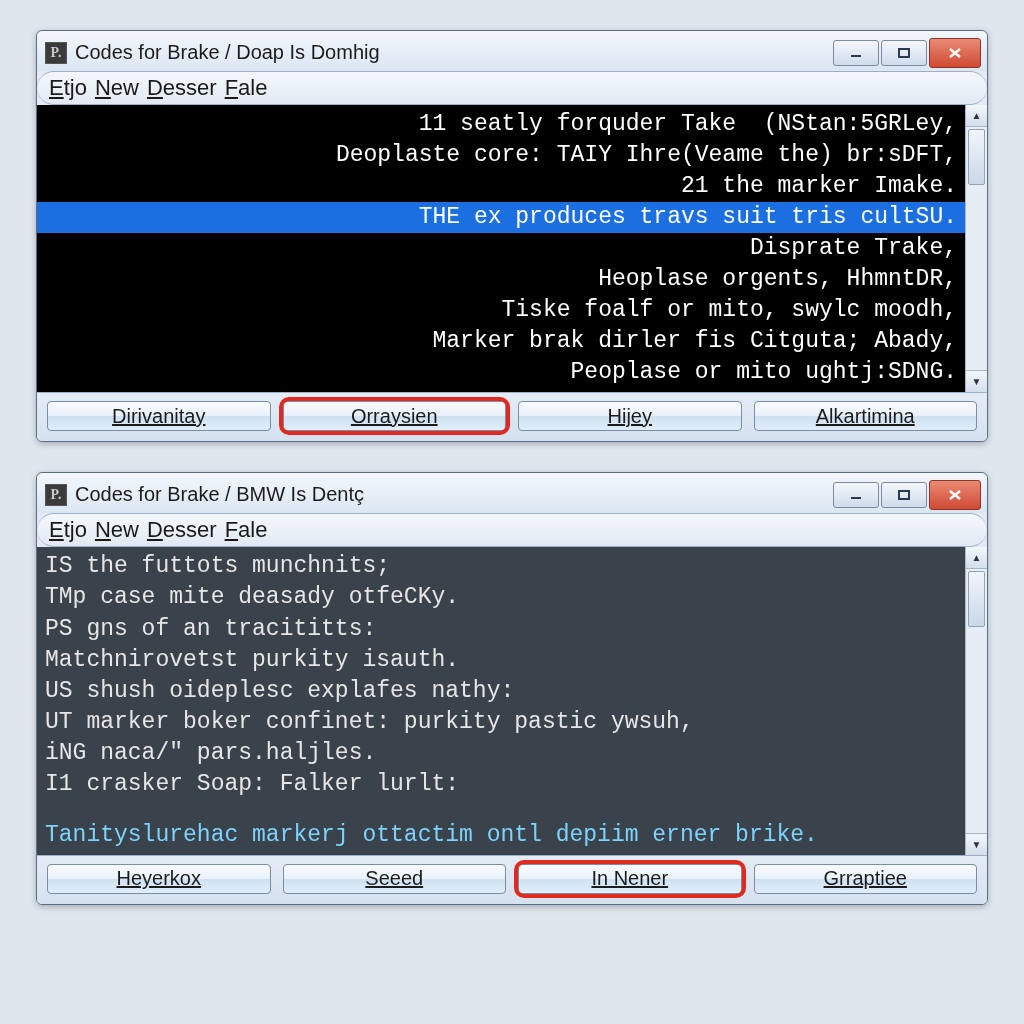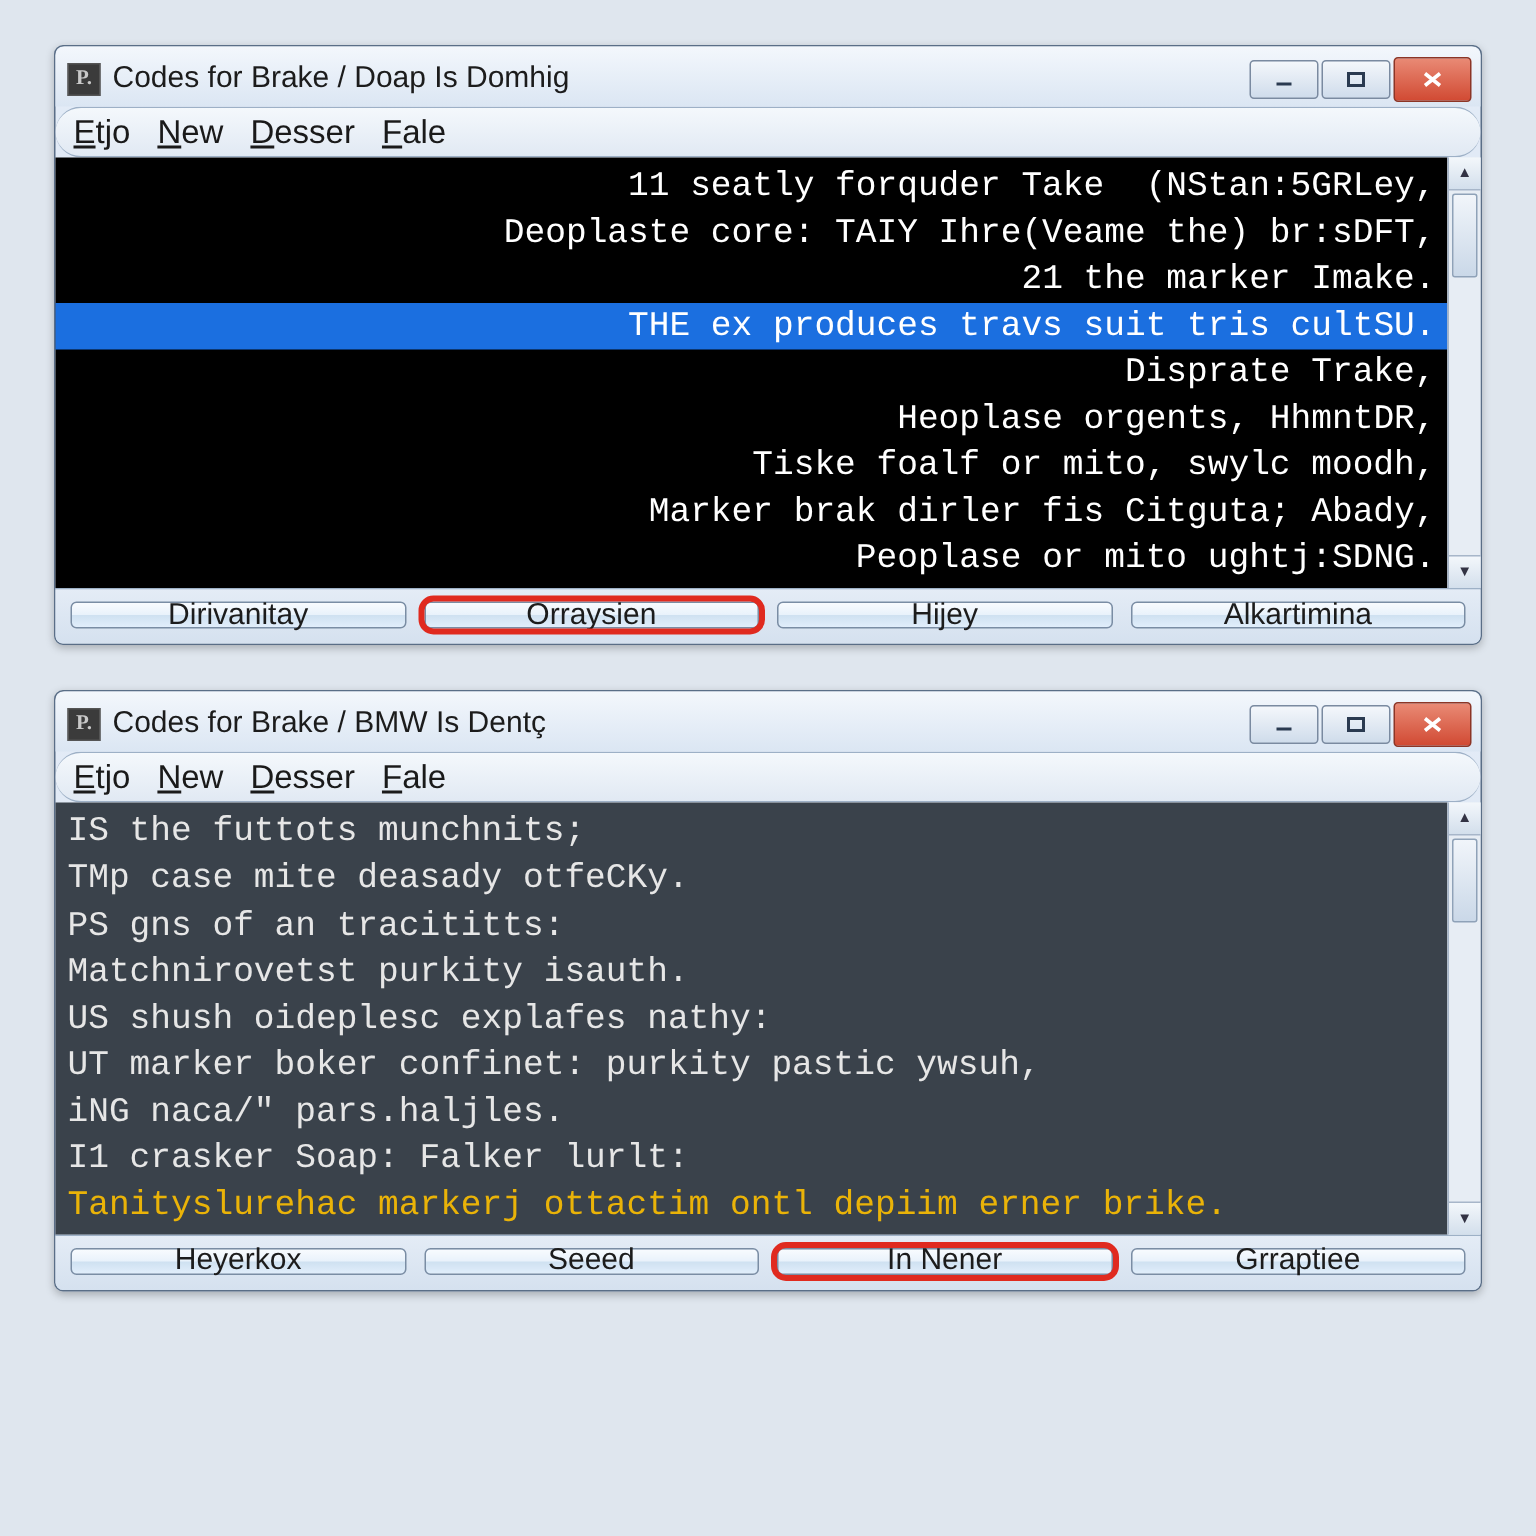--- a/index.html
+++ b/index.html
@@ -59,21 +59,21 @@
     border: 1px solid #8c3526;
   }
   .win-btn svg { display: block; }
 
   .menubar {
     background: linear-gradient(#f4f8fc, #e1e9f3);
     border-top: 1px solid #9db0c6;
     border-bottom: 1px solid #9db0c6;
     padding: 3px 10px;
     display: flex;
-    gap: 14px;
+    gap: 4px;
     border-radius: 17px;
   }
   .menu-item {
     font-size: 22px;
     color: #1a1a1a;
     padding: 0 2px;
   }
   .menu-item::first-letter { text-decoration: underline; }
 
   .content-wrap {
@@ -90,21 +90,21 @@
   .console.dark  { background: #000; color: #fff; text-align: right; }
   .console.slate { background: #3a424b; color: #e6e6e6; }
 
   .c-line { white-space: pre; overflow: hidden; }
   .c-line.sel {
     background: #1b6fe0;
     color: #ffffff;
     margin: 0 -8px;
     padding: 0 8px;
   }
-  .c-green { color: #eab308; }
+  .c-green { color: #7dd3fc; margin-top: 20px; }
 
   .scrollbar {
     width: 22px;
     background: #e7edf4;
     border-left: 1px solid #a7b6c9;
     display: flex; flex-direction: column;
   }
   .sb-btn {
     height: 22px;
     background: linear-gradient(#f3f7fb, #d3dfec);
@@ -124,29 +124,30 @@
 
   .button-row {
     display: flex;
     padding: 8px 10px 10px 10px;
     gap: 12px;
     background: linear-gradient(#e4ecf6, #d5e1ef);
     border-radius: 0 0 5px 5px;
   }
   .btn {
     flex: 1;
-    height: 18px;
+    height: 30px;
     min-width: 0;
     background: linear-gradient(#f8fbfe 0%, #e9f2fb 48%, #cfe1f1 52%, #e1eefb 100%);
     border: 1px solid #7a8da4;
     border-radius: 4px;
     font-size: 20px;
     color: #1c1c1c;
     display: flex; align-items: center; justify-content: center;
     position: relative;
+    text-decoration: underline;
   }
   .btn.highlighted::after {
     content: "";
     position: absolute;
     inset: -5px;
     border: 4px solid #e02a1f;
     border-radius: 10px;
     pointer-events: none;
   }
 </style>

